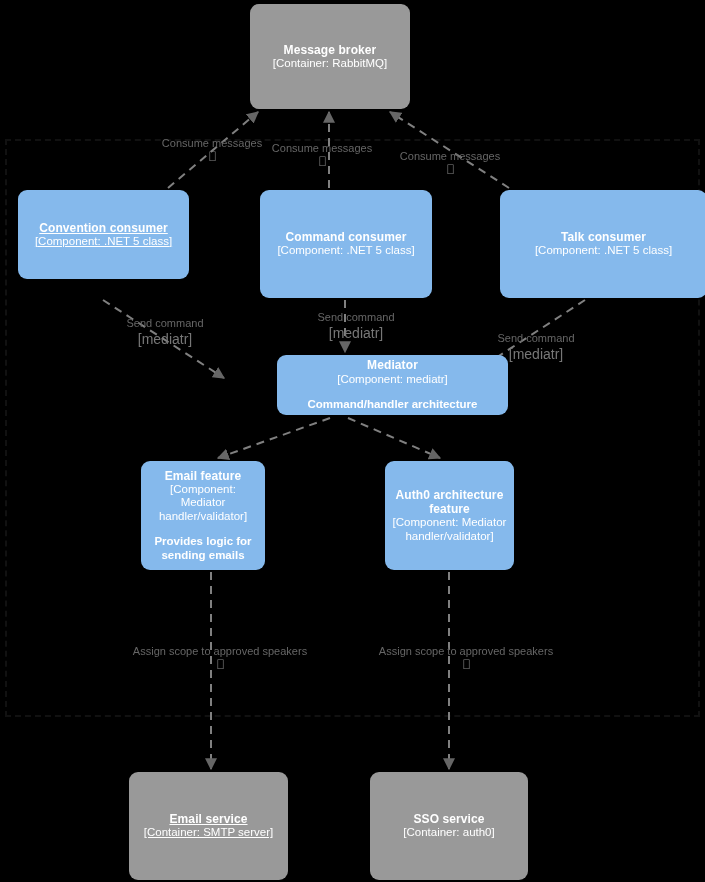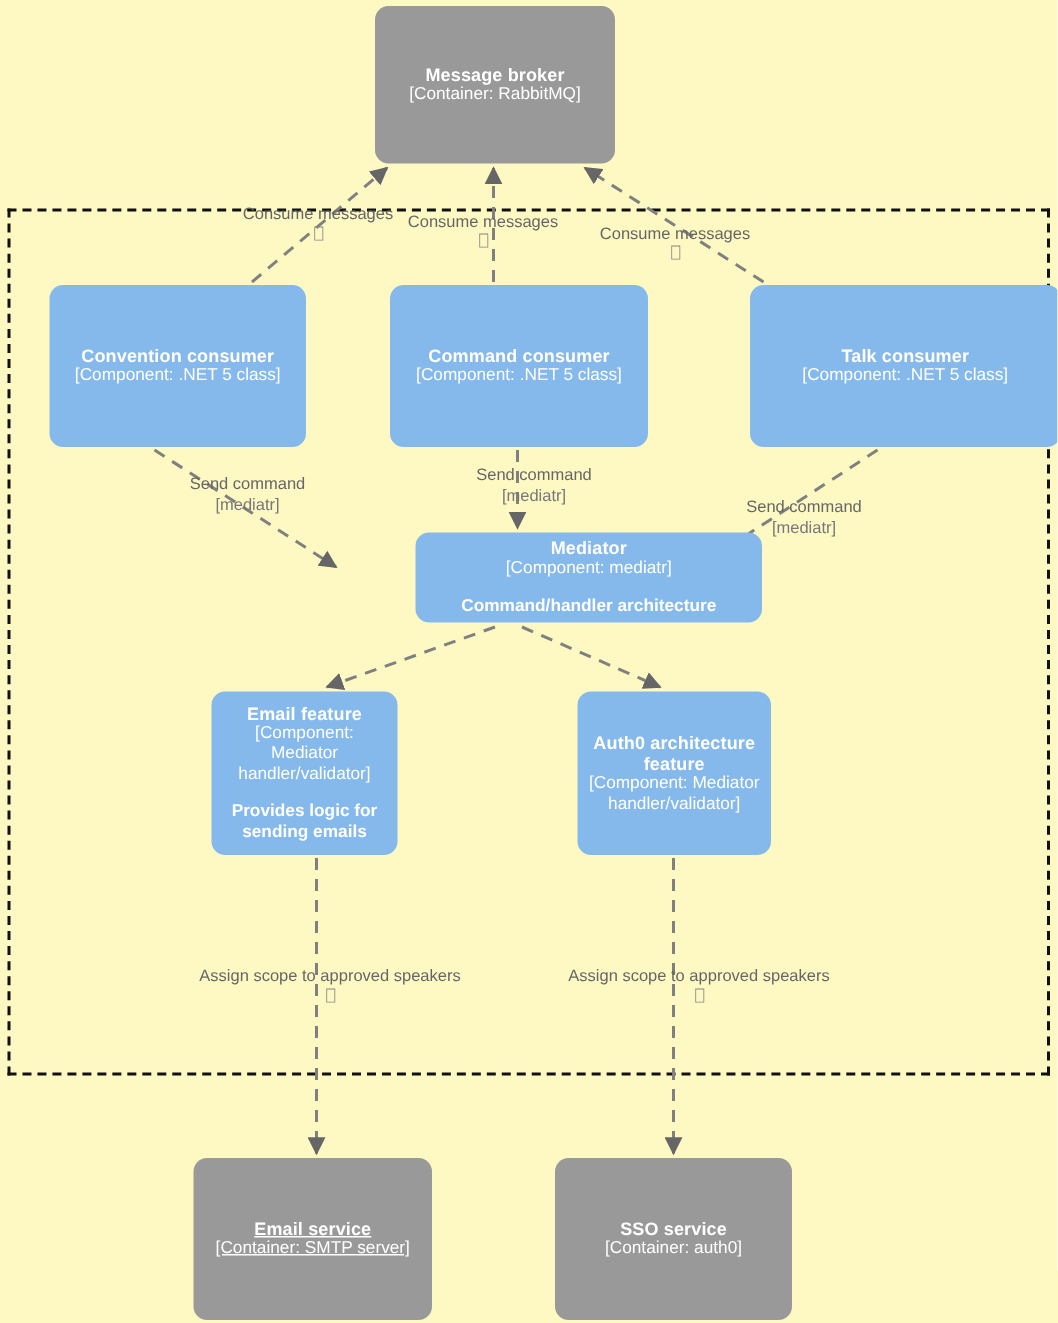--- a/index.html
+++ b/index.html
@@ -8,21 +8,21 @@
     padding: 0;
     background: #ffffff;
   }
   body {
     font-family: "Liberation Sans", sans-serif;
   }
   #canvas {
     position: relative;
     width: 705px;
     height: 882px;
-    background: #fef9c3;
+    background: #000000;
     overflow: hidden;
   }
   #edge-layer {
     position: absolute;
     left: 0;
     top: 0;
     width: 705px;
     height: 882px;
     pointer-events: none;
   }
@@ -73,21 +73,21 @@
     position: absolute;
     color: #666666;
     font-size: 11px;
     text-align: center;
     line-height: 1.25;
     white-space: nowrap;
     transform: translateX(-50%);
   }
   .edge-label .el-tech {
     display: block;
-    font-size: 11px;
+    font-size: 14px;
     color: #777777;
   }
   .edge-label .el-tofu {
     display: block;
     font-size: 10px;
     color: #888888;
     font-family: "DejaVu Sans Mono", monospace;
     letter-spacing: -1px;
   }
 </style>
@@ -124,21 +124,21 @@
     <path d="M 211 572 L 211 769" fill="none" stroke="#808080" stroke-width="2" stroke-dasharray="8 6" marker-end="url(#arrow)"></path>
 
     <path d="M 449 572 L 449 769" fill="none" stroke="#808080" stroke-width="2" stroke-dasharray="8 6" marker-end="url(#arrow)"></path>
   </svg>
 
   <div class="node ext" style="left:250px; top:4px; width:160px; height:105px;">
     <span class="n-title">Message broker</span>
     <span class="n-tech">[Container: RabbitMQ]</span>
   </div>
 
-  <div class="node comp" style="left:33px; top:190px; width:171px; height:108px;">
+  <div class="node comp" style="left:18px; top:190px; width:171px; height:89px;text-decoration:underline;">
     <span class="n-title">Convention consumer</span>
     <span class="n-tech">[Component: .NET 5 class]</span>
   </div>
 
   <div class="node comp" style="left:260px; top:190px; width:172px; height:108px;">
     <span class="n-title">Command consumer</span>
     <span class="n-tech">[Component: .NET 5 class]</span>
   </div>
 
   <div class="node comp" style="left:500px; top:190px; width:207px; height:108px;">

